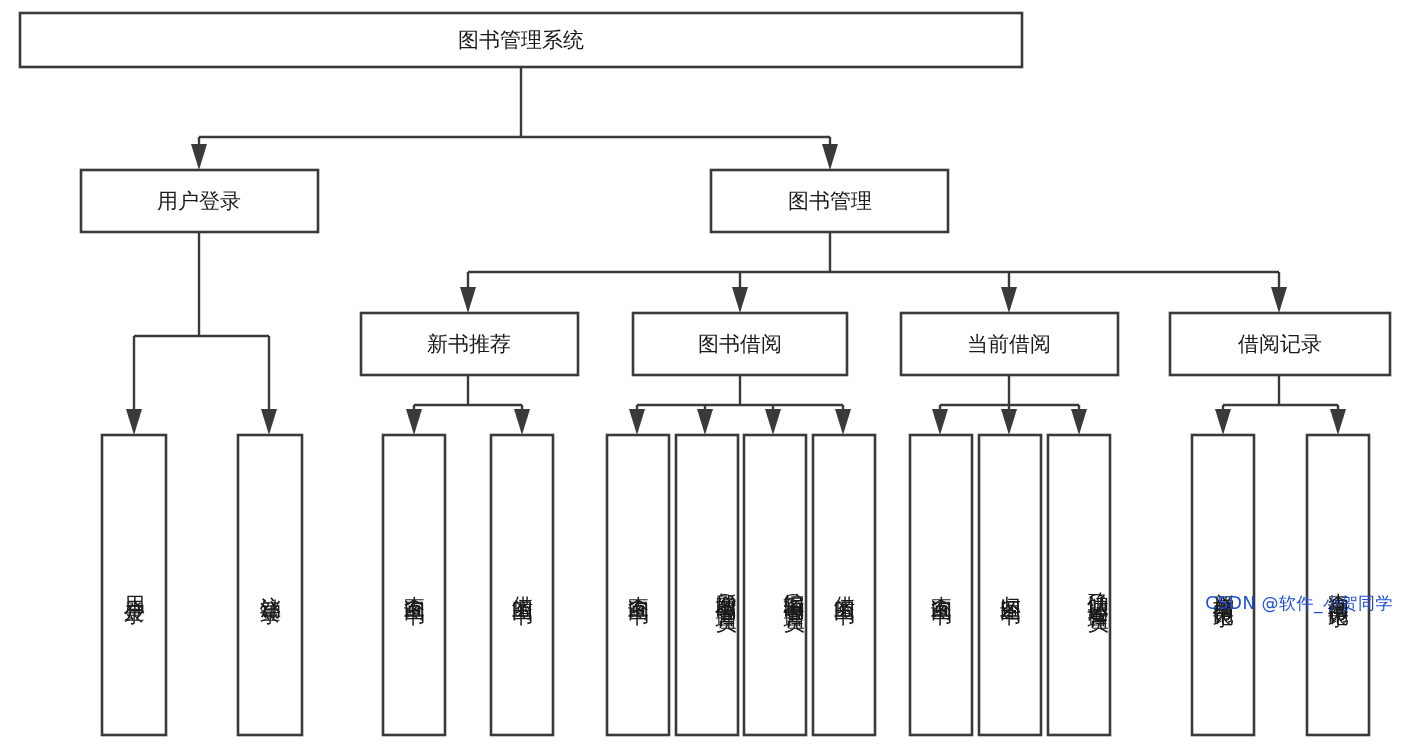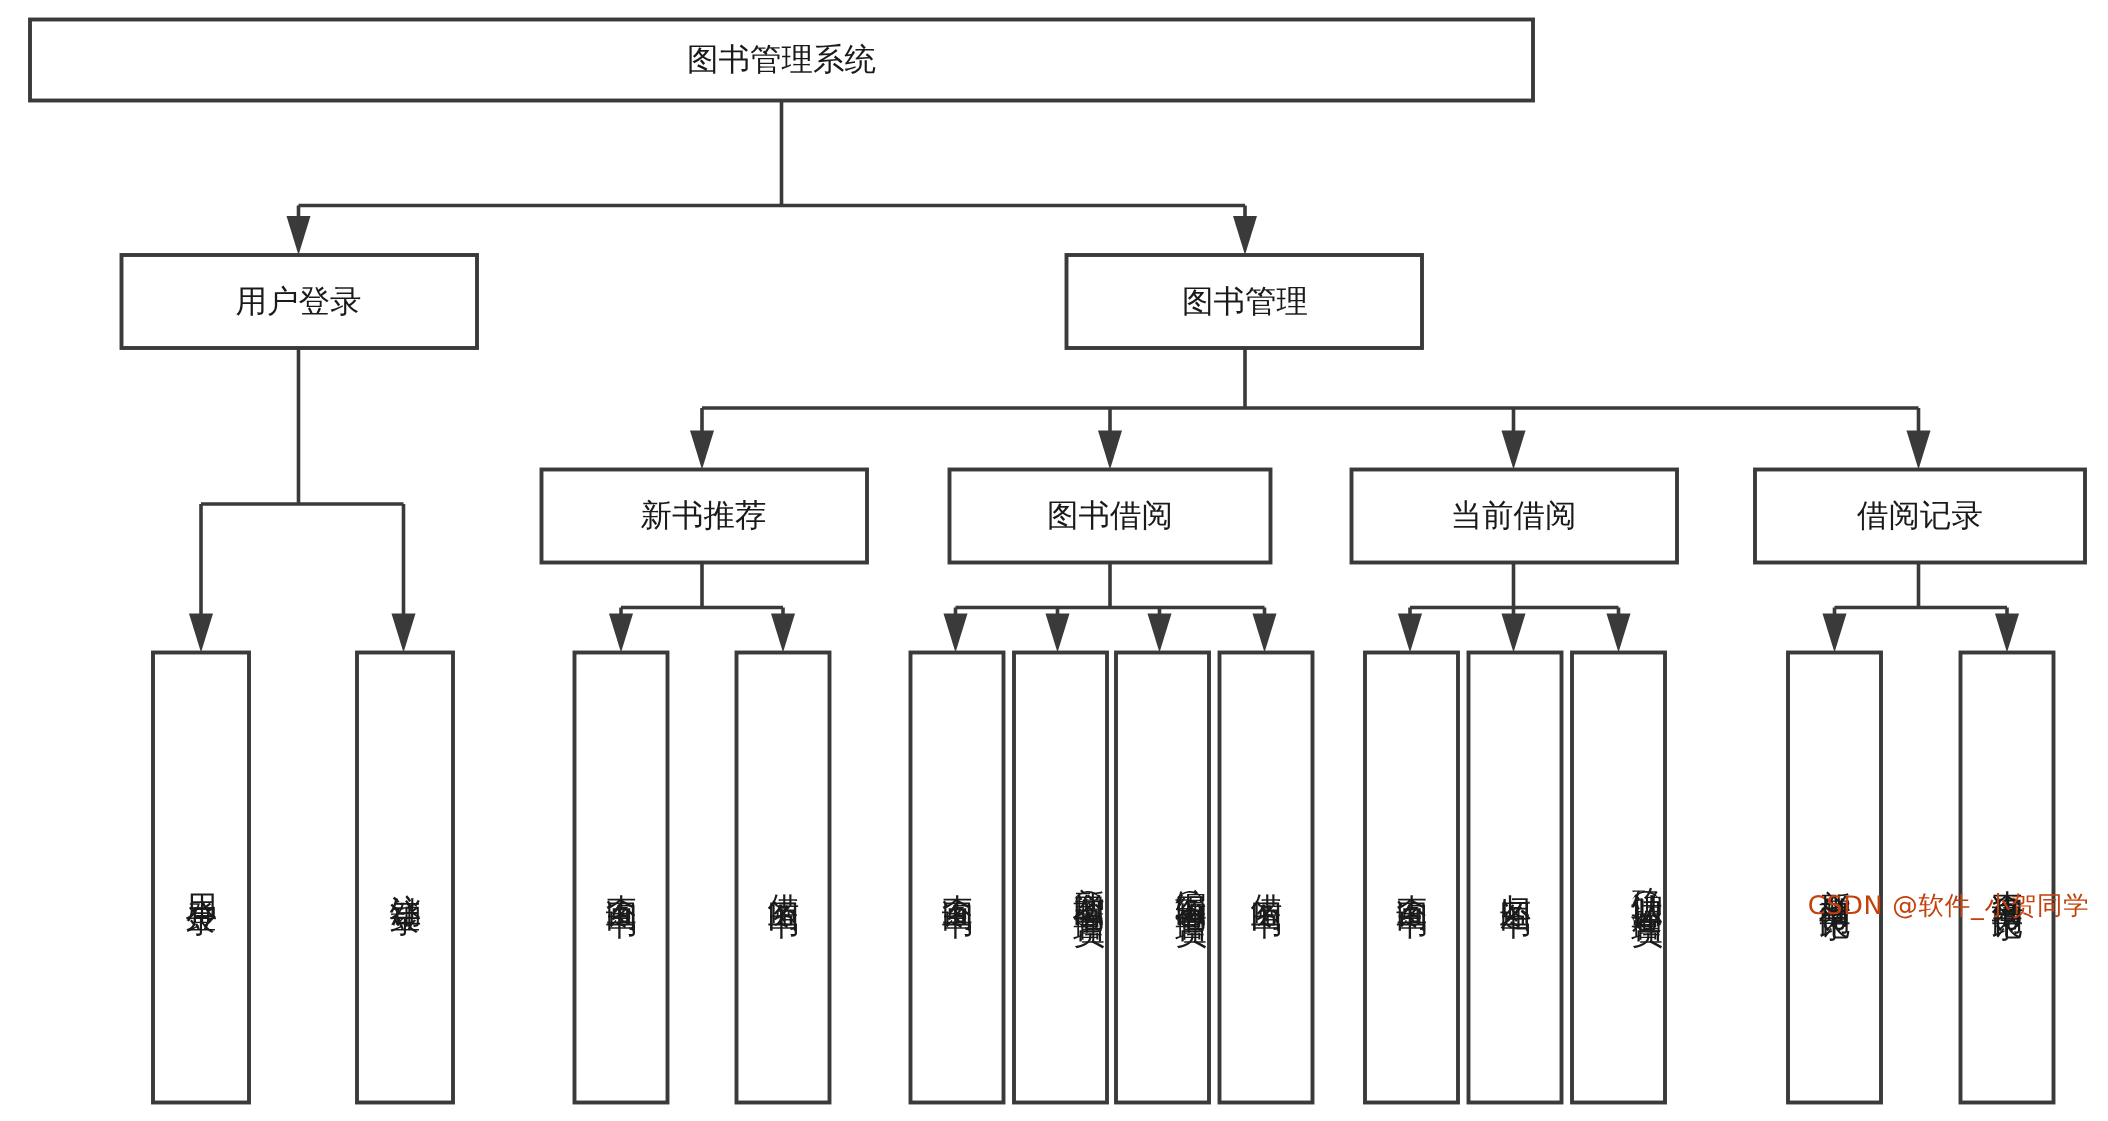--- a/index.html
+++ b/index.html
@@ -61,21 +61,21 @@
     white-space: nowrap;
     text-align: center;
     pointer-events: none;
   }
   .watermark {
     position: absolute;
     right: 12px;
     bottom: 6px;
     font-family: "DejaVu Sans", "Liberation Sans", sans-serif;
     font-size: 17px;
-    color: #c2410c;
+    color: #1d4ed8;
     letter-spacing: 0.5px;
     white-space: nowrap;
   }
 </style>
 </head>
 <body>
 
 <div id="diagram-root">
 
   <svg id="flow" viewBox="0 0 1405 747" xmlns="http://www.w3.org/2000/svg">

